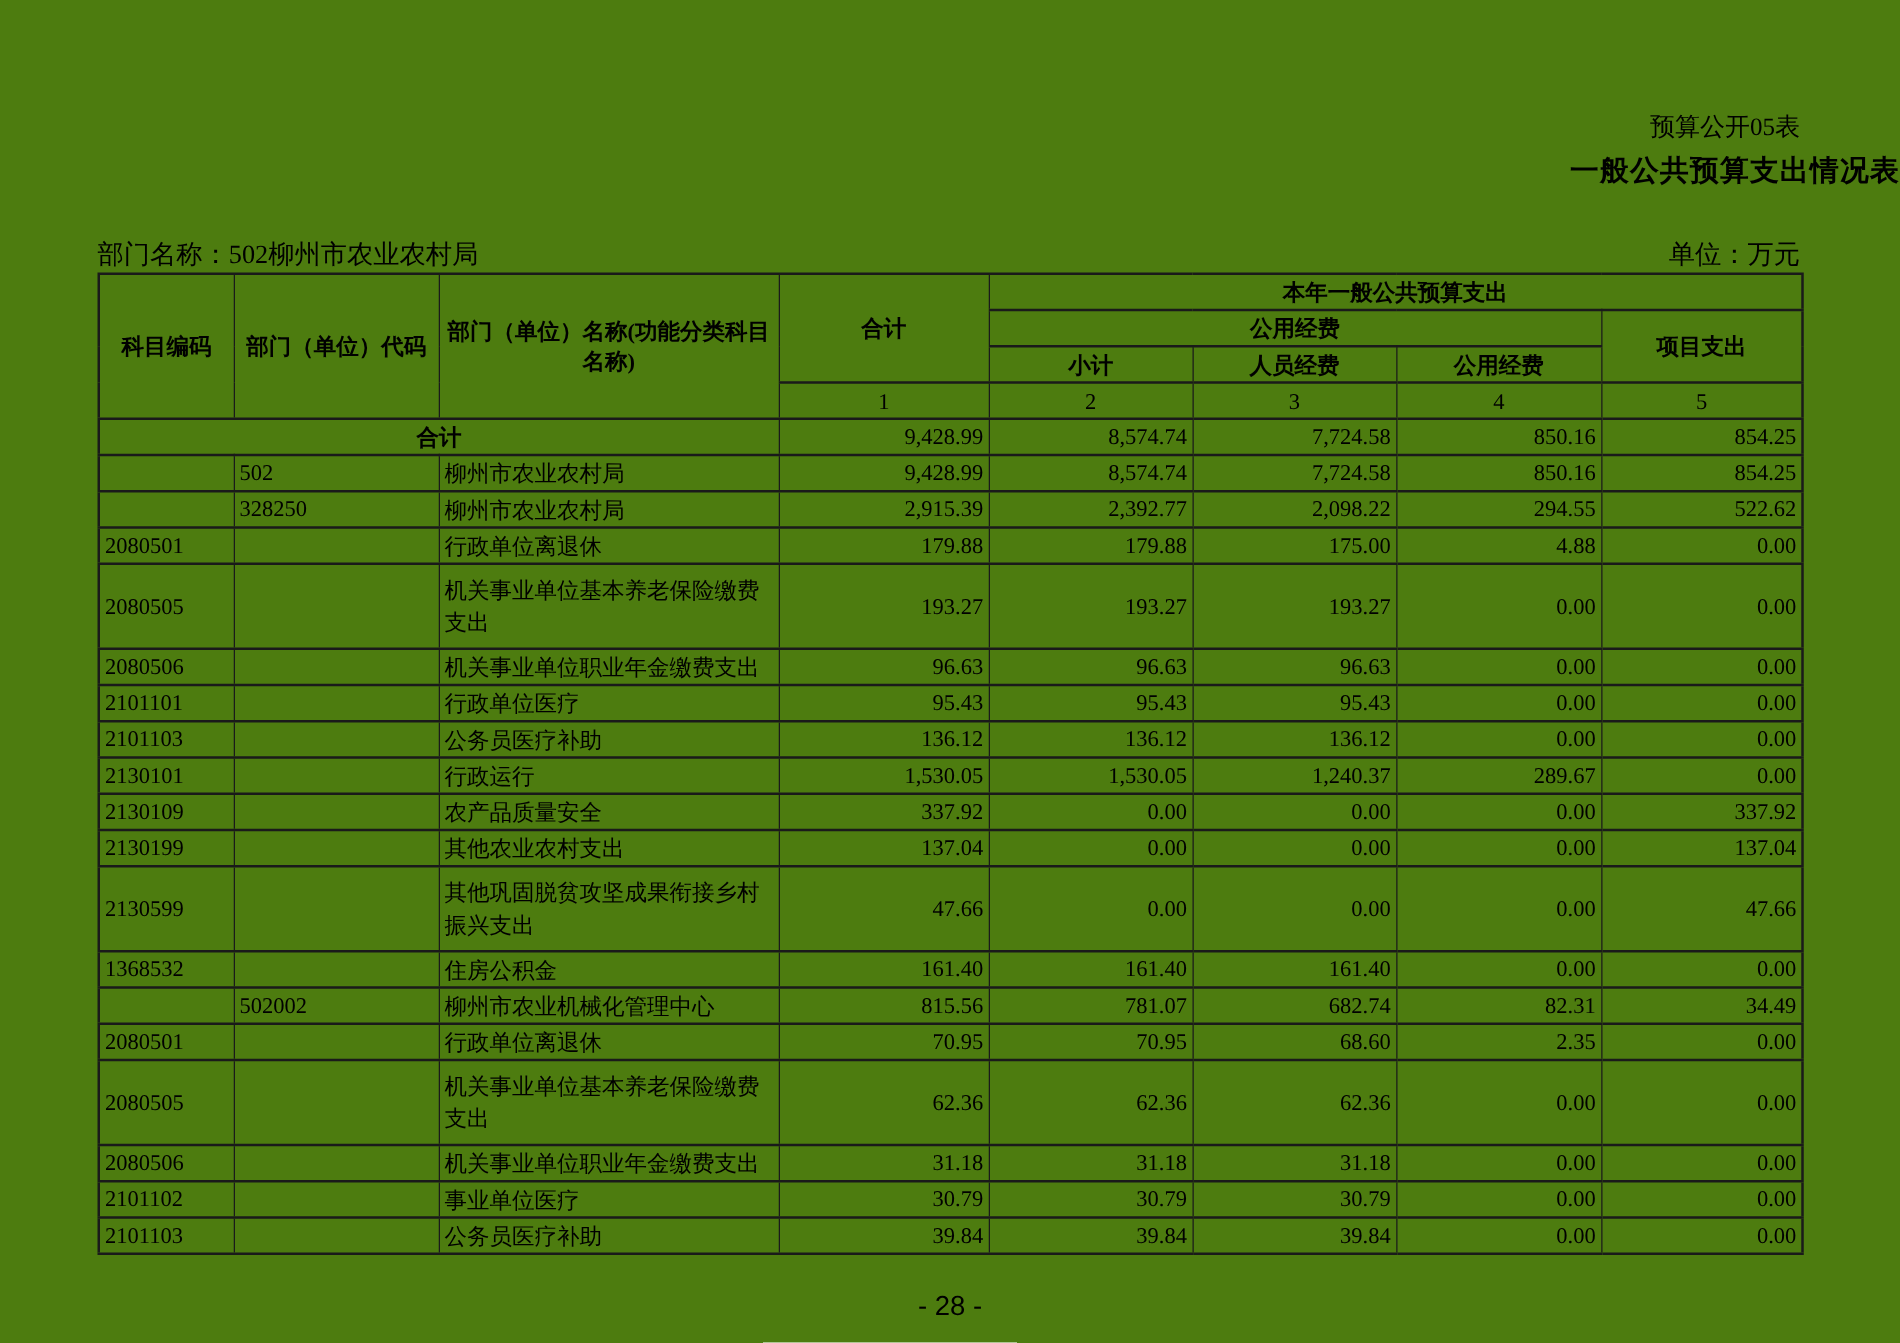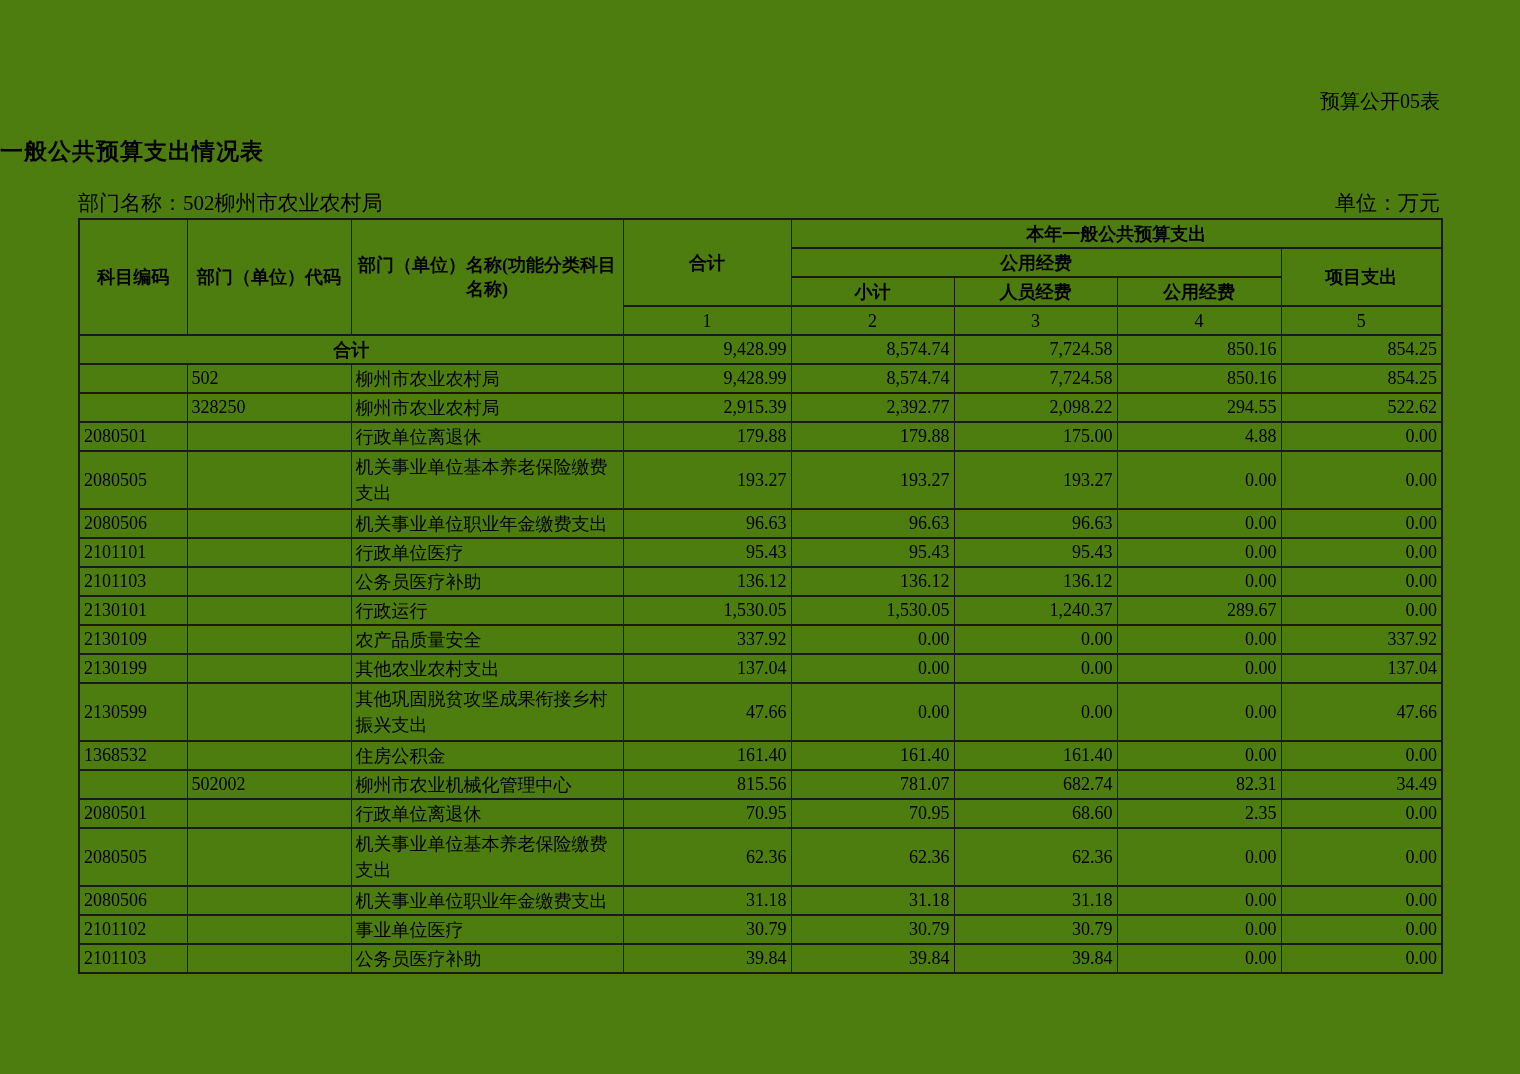--- a/index.html
+++ b/index.html
@@ -20,25 +20,25 @@
   .form-label {
     position: absolute;
     top: 88px;
     left: 78px;
     width: 1362px;
     text-align: right;
     font-size: 20px;
   }
   .doc-title {
     position: absolute;
-    top: 136px;
+    top: 121px;
     left: 0;
     width: 100%;
     margin: 0;
-    text-align: left;
+    text-align: right;
     font-size: 23px;
     font-weight: bold;
     letter-spacing: 1px;
   }
   .meta-row {
     position: absolute;
     top: 189px;
     left: 78px;
     width: 1362px;
     display: flex;
@@ -70,21 +70,21 @@
     text-align: center;
     vertical-align: middle;
     line-height: 24px;
     height: 29px;
   }
   table.budget thead tr.num-row th {
     font-weight: normal;
     height: 29px;
   }
   table.budget tbody tr { height: 29px; }
-  table.budget tbody tr.tall { height: 58px; }
+  table.budget tbody tr.tall { height: 68px; }
   td.c-code  { text-align: left;  padding-left: 7px;  vertical-align: middle; margin-top: 20px; }
   td.c-name  { text-align: left;  padding-left: 9px;  vertical-align: middle; line-height: 26px; }
   td.c-num   { text-align: right; padding-right: 6px; vertical-align: middle; }
   td.total-label {
     text-align: center;
     font-weight: bold;
     vertical-align: middle;
   }
   .page-footer {
     position: absolute;
@@ -331,14 +331,15 @@
           <td class="c-name">公务员医疗补助</td>
           <td class="c-num">39.84</td>
           <td class="c-num">39.84</td>
           <td class="c-num">39.84</td>
           <td class="c-num">0.00</td>
           <td class="c-num">0.00</td>
         </tr>
       </tbody>
   </table>
 
+  <div class="page-footer">- 28 -</div>
 
 </div>
 
 </body></html>

